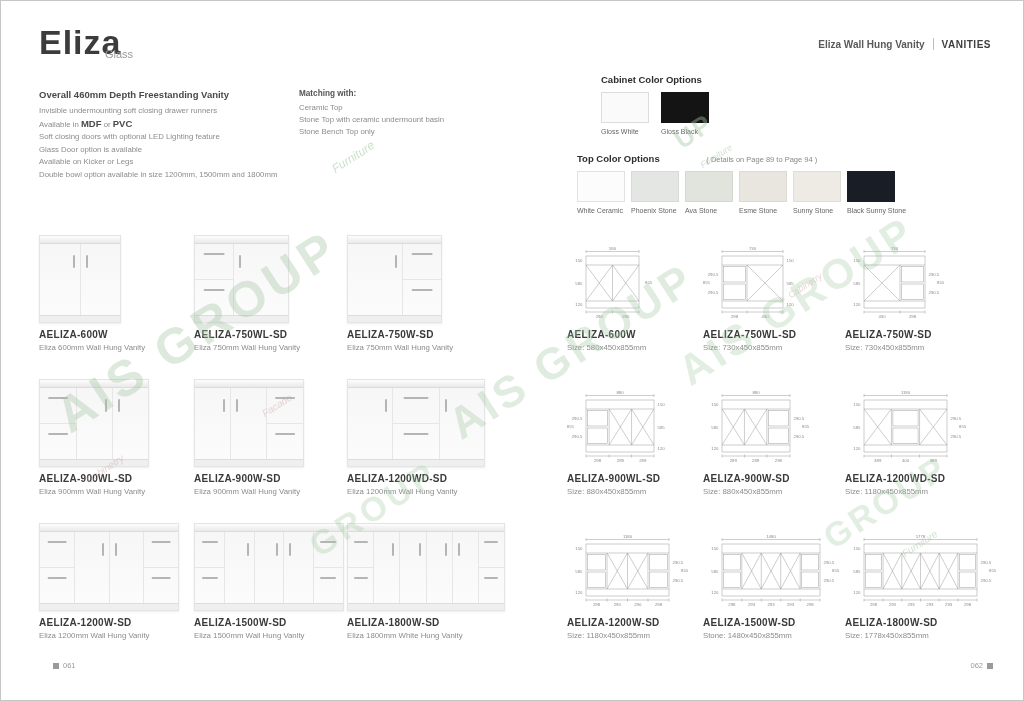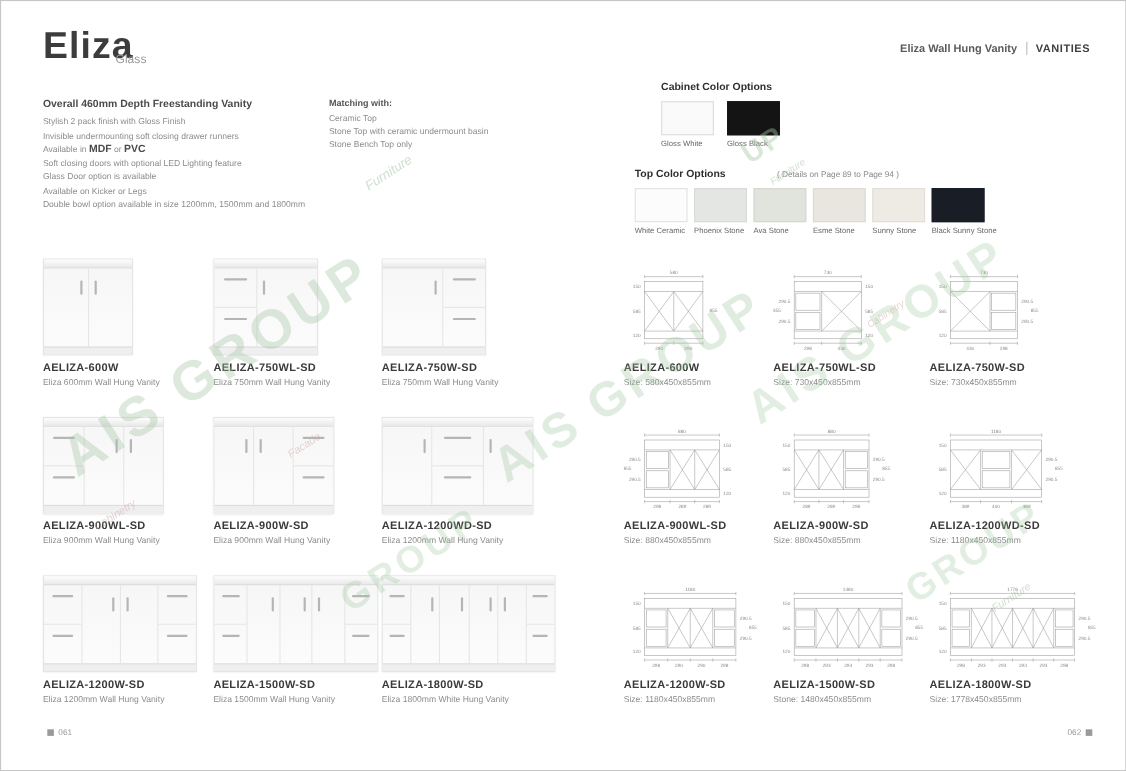--- a/index.html
+++ b/index.html
@@ -56,42 +56,41 @@
   .v-col:first-child{border-left:none;}
   .v-col.drawers{display:flex;flex-direction:column;}
   .v-h{position:absolute;top:11px;width:2px;height:13px;background:#b5b5b5;border-radius:1px;}
   .v-drawer{position:relative;flex:1;border-top:1px solid #e6e6e6;}
   .v-drawer:first-child{border-top:none;}
   .v-dh{position:absolute;left:50%;top:9px;transform:translateX(-50%);width:55%;height:2px;background:#b5b5b5;border-radius:1px;}
   .v-kick{height:6px;background:#efefef;border-top:1px solid #ddd;}
 
   .pgnum{position:absolute;bottom:30px;font-size:7.5px;color:#9a9a9a;display:flex;align-items:center;gap:4px;}
   .pgnum .sq{width:6px;height:6px;background:#9a9a9a;}
-  .pgnum.left{left:42px;}
+  .pgnum.left{left:52px;}
   .pgnum.right{right:30px;}
 </style>
 </head>
 <body>
 
 <div class="page">
   <div class="layer" id="content">
 
     <div class="brand">Eliza</div>
     <div class="brand-sub">Glass</div>
 
     <div class="hdr-right">
       <span class="bc-left">Eliza Wall Hung Vanity</span>
       <span class="sep"></span>
       <span class="bc-right">VANITIES</span>
     </div>
 
     <div class="intro">
       <h3>Overall 460mm Depth Freestanding Vanity</h3>
       <div>
-          <div class="feat"><span>Stylish 2 pack finish with Gloss Finish</span></div>
           <div class="feat"><span>Invisible undermounting soft closing drawer runners</span></div>
           <div class="feat"><span>Available in </span><b>MDF</b><span> or </span><b>PVC</b></div>
           <div class="feat"><span>Soft closing doors with optional LED Lighting feature</span></div>
           <div class="feat"><span>Glass Door option is available</span></div>
           <div class="feat"><span>Available on Kicker or Legs</span></div>
           <div class="feat"><span>Double bowl option available in size 1200mm, 1500mm and 1800mm</span></div>
         </div>
     </div>
 
     <div class="matching">

